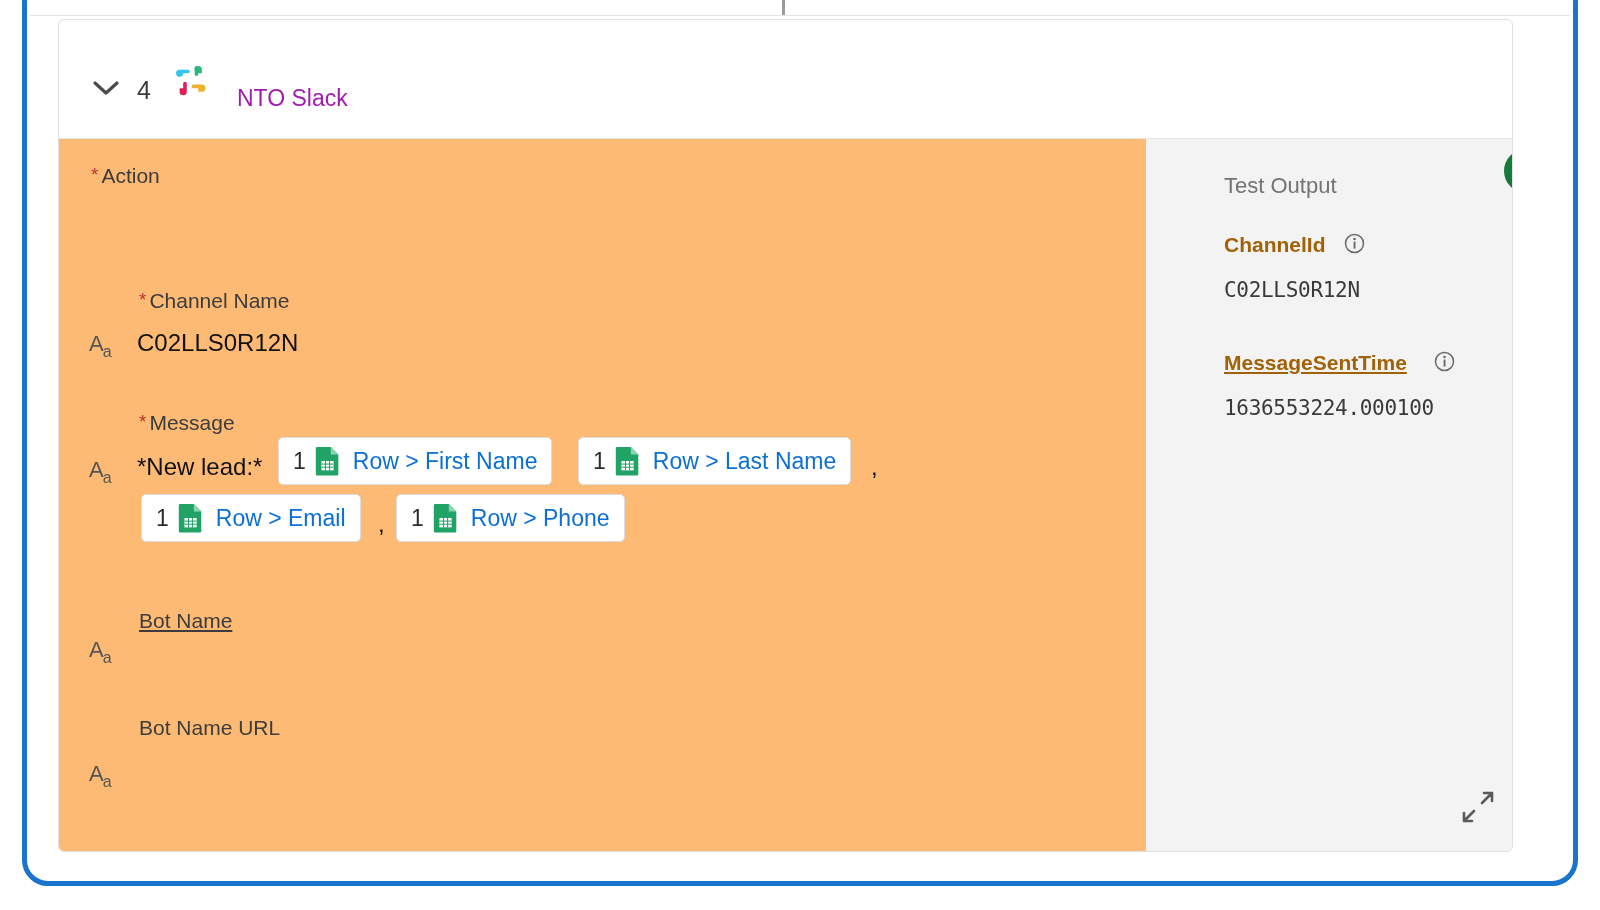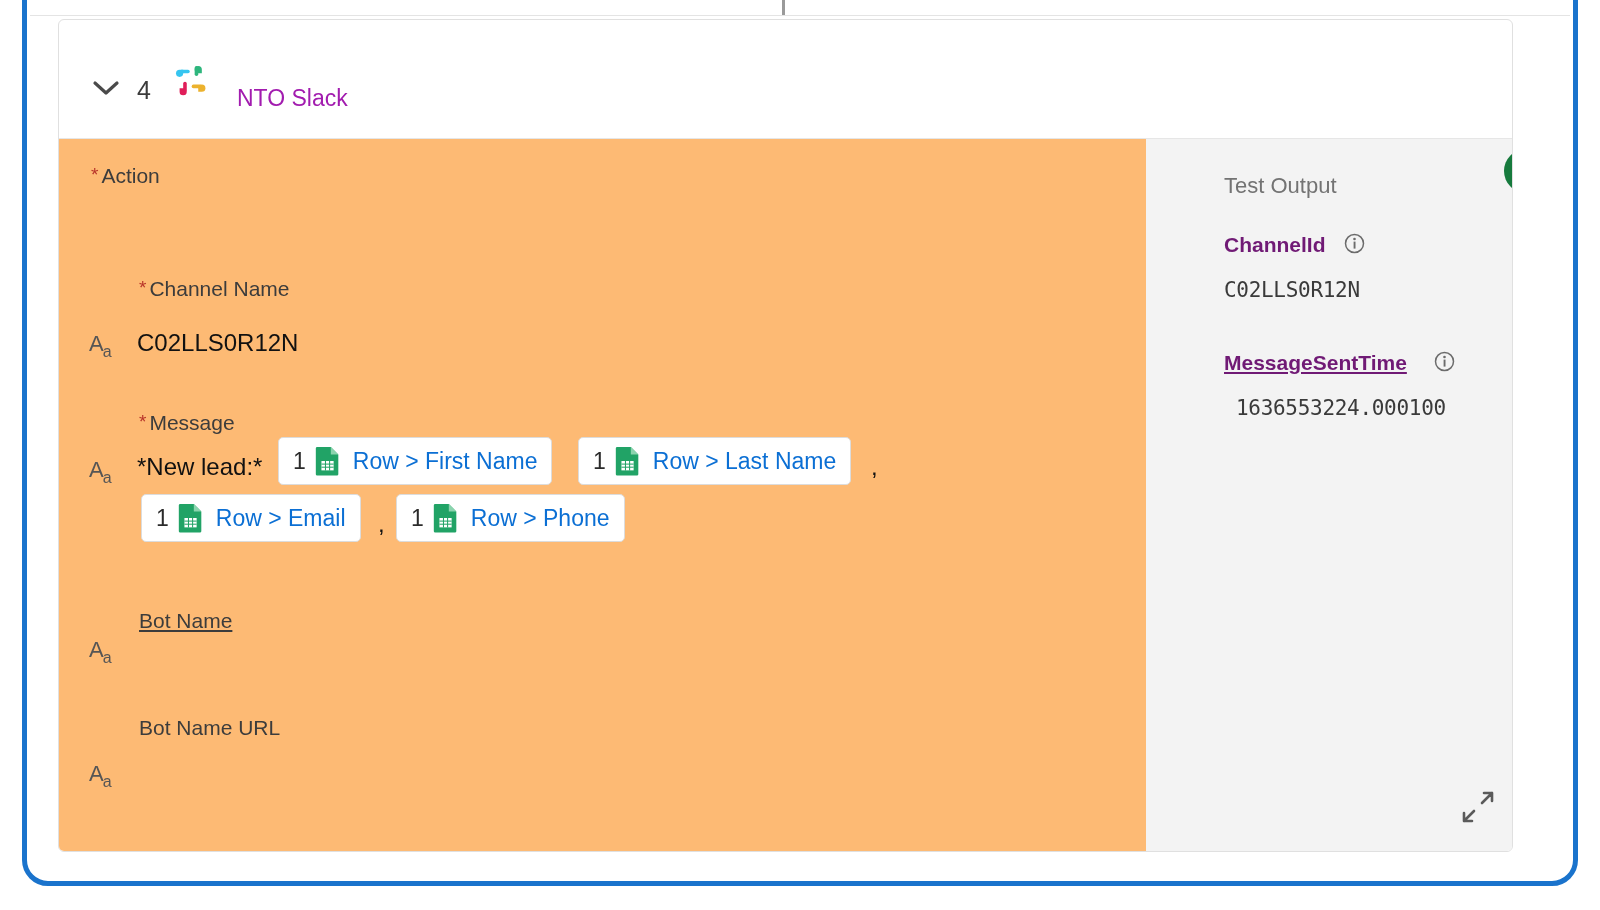--- a/index.html
+++ b/index.html
@@ -139,21 +139,21 @@
     font-size: 22px; color: #737373; margin-top: 16px;
   }
   #status-badge {
     position: absolute; left: 358px; top: 10px;
     width: 44px; height: 44px;
     border-radius: 50%;
     background: #167a3d;
   }
   .out-key {
     position: absolute;
-    font-size: 21px; font-weight: bold; color: #701a75;
+    font-size: 21px; font-weight: bold; color: #a16207;
     white-space: nowrap;
   }
   .info-icon {
     position: absolute;
     width: 21px; height: 21px;
   }
   .out-val {
     position: absolute;
     font-size: 21px; color: #3a3a3a;
     font-family: "DejaVu Sans Mono", monospace;
@@ -205,21 +205,21 @@
 
       <span id="header-subtitle">NTO Slack</span>
     </div>
 
     <div id="card-body">
 
       <div id="form-pane">
 
         <span class="field-label" style="left:32px; top:25px;"><span class="req-star">*</span><span>Action</span></span>
 
-        <span class="field-label" style="left:80px; top:138px;text-align:center;"><span class="req-star">*</span><span>Channel Name</span></span>
+        <span class="field-label" style="left:80px; top:150px;text-align:center;"><span class="req-star">*</span><span>Channel Name</span></span>
         <span class="aa-icon" style="left:30px; top:192px;"><span class="big">A</span><span class="small">a</span></span>
         <span class="field-value" style="left:78px; top:190px;">C02LLS0R12N</span>
 
         <span class="field-label" style="left:80px; top:272px;"><span class="req-star">*</span><span>Message</span></span>
         <span class="aa-icon" style="left:30px; top:318px;"><span class="big">A</span><span class="small">a</span></span>
         <span class="field-value" style="left:78px; top:314px;">*New lead:*</span>
 
         <span class="pill" style="left:219px; top:298px;">
           <span class="idx">1</span>
           <span class="gs">
@@ -323,21 +323,21 @@
         <span class="out-val" style="left:78px; top:139px;">C02LLS0R12N</span>
 
         <span class="out-key" style="left:78px; top:212px;text-decoration:underline;">MessageSentTime</span>
         <span class="info-icon" style="left:288px; top:212px;">
           <svg viewBox="0 0 21 21" width="21" height="21">
             <circle cx="10.5" cy="10.5" r="9" fill="none" stroke="#6b6b6b" stroke-width="1.5"></circle>
             <circle cx="10.5" cy="6" r="1.3" fill="#6b6b6b"></circle>
             <rect x="9.6" y="8.6" width="1.9" height="7" fill="#6b6b6b"></rect>
           </svg>
         </span>
-        <span class="out-val" style="left:90px; top:257px;">1636553224.000100</span>
+        <span class="out-val" style="left:78px; top:257px;">1636553224.000100</span>
 
         <span id="expand-icon">
           <svg viewBox="0 0 32 32" width="32" height="32">
             <path d="M30 2 L20 12 M30 2 L30 10 M30 2 L22 2" fill="none" stroke="#5a5a5a" stroke-width="2.6" stroke-linecap="round" stroke-linejoin="round"></path>
             <path d="M2 30 L12 20 M2 30 L2 22 M2 30 L10 30" fill="none" stroke="#5a5a5a" stroke-width="2.6" stroke-linecap="round" stroke-linejoin="round"></path>
           </svg>
         </span>
       </div>
 
     </div>

